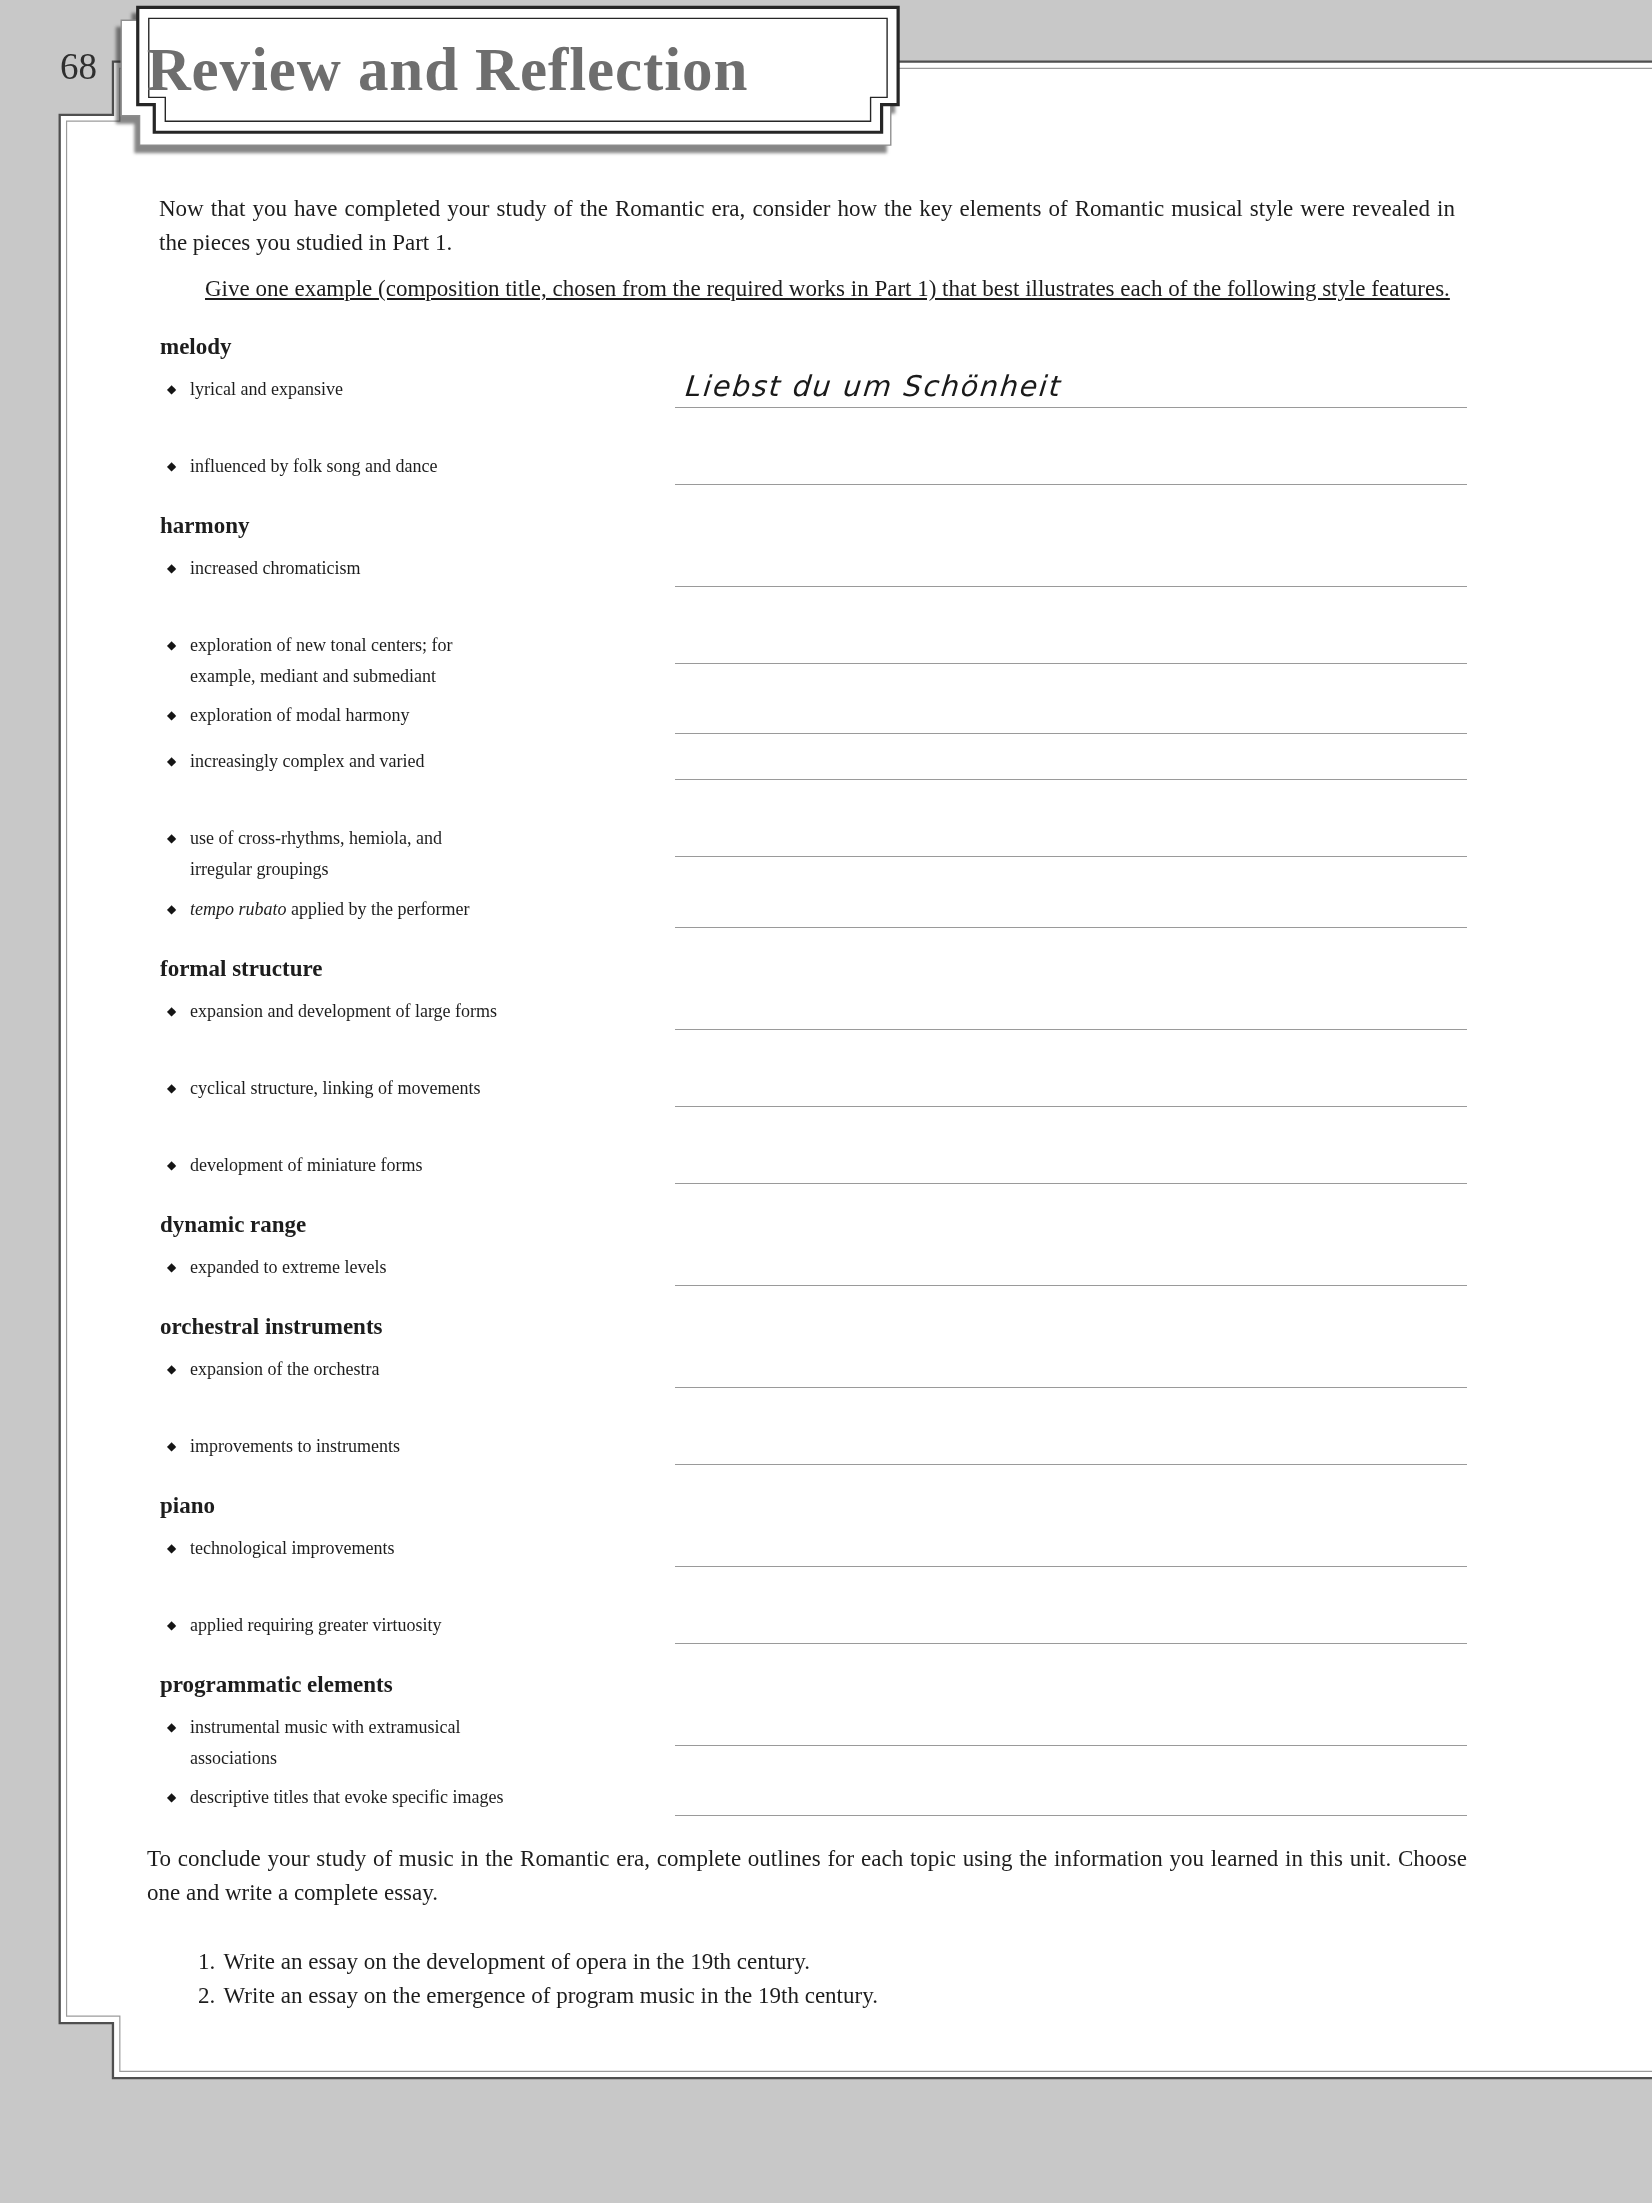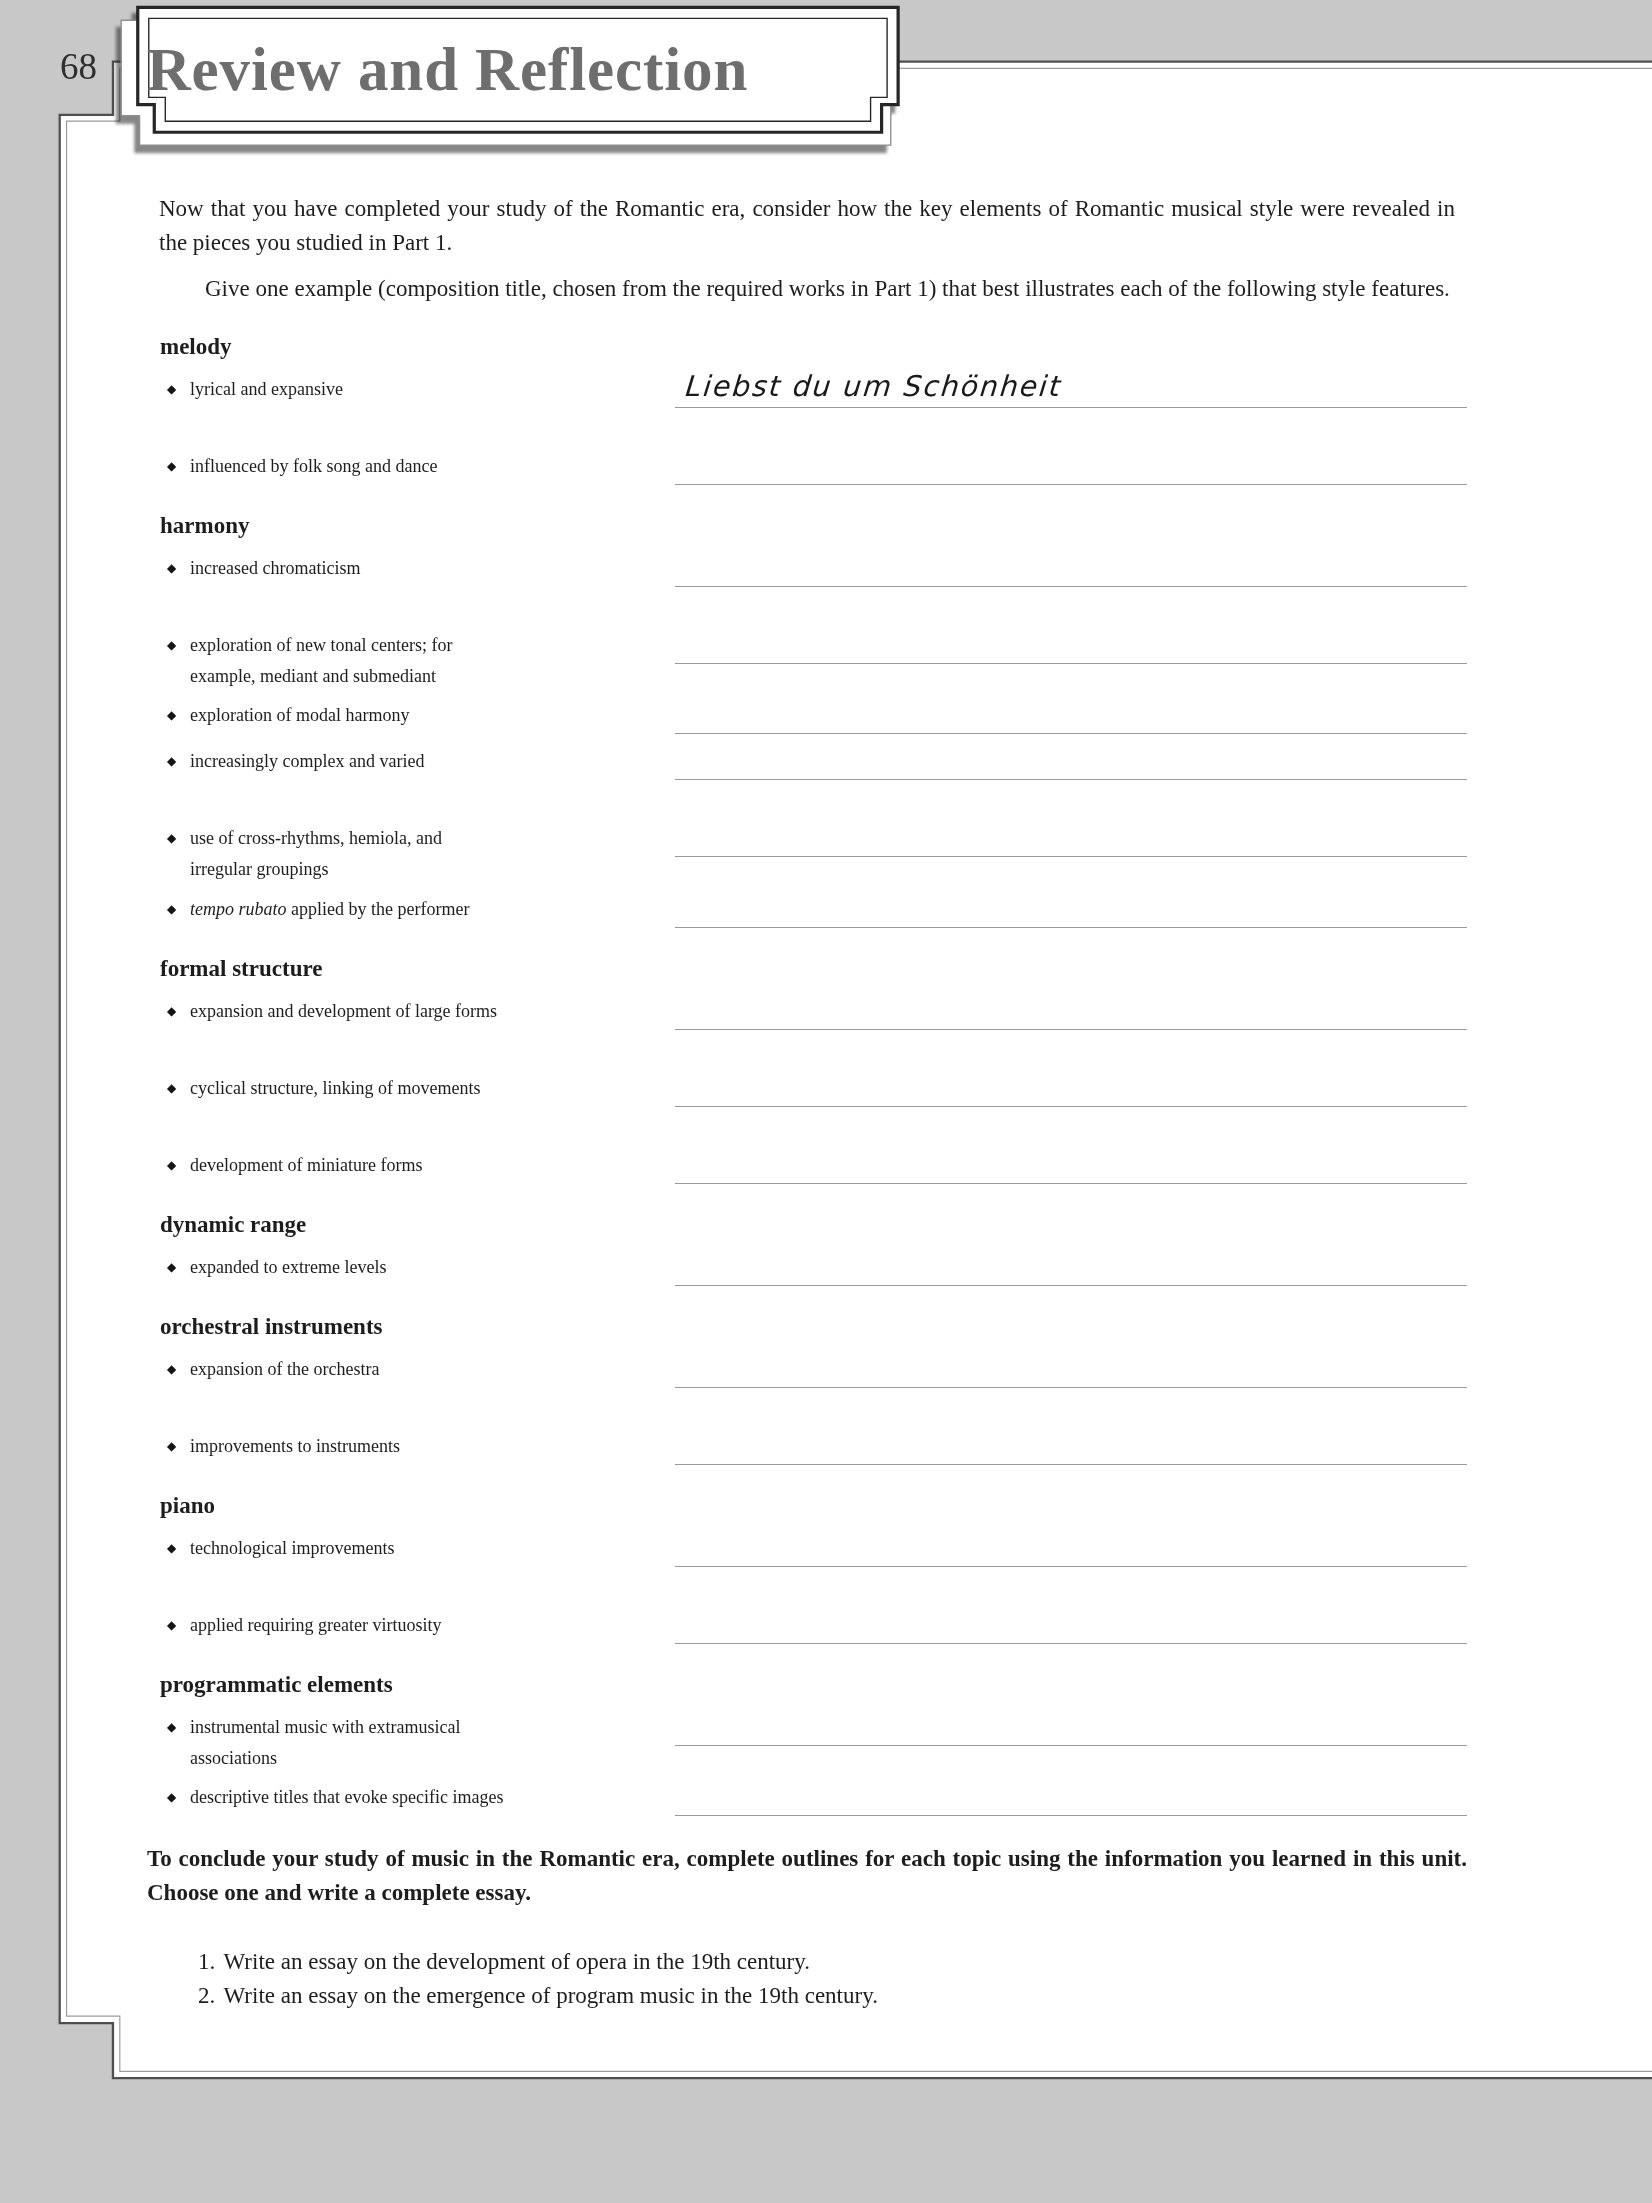--- a/index.html
+++ b/index.html
@@ -23,21 +23,21 @@
     display:flex;align-items:center;justify-content:center;
     font-size:61px;font-weight:bold;color:#6e6e6e;letter-spacing:0.9px;
     z-index:3;white-space:nowrap;
   }
 
   .content{
     position:absolute;left:147px;top:180px;width:1320px;z-index:2;
     font-size:23px;line-height:34px;
   }
   .intro p{margin:12px;text-align:justify;}
-  .intro p.indent{text-indent:46px;}
+  .intro p.indent{text-indent:46px;text-decoration:underline;}
 
   .sec-heading{
     font-weight:bold;margin:25px 0 0 13px;line-height:31px;font-size:23px;
   }
   .bullet-row{display:flex;margin-top:43px;}
   .bullet-row.first{margin-top:12px;}
   .bullet-row.after-two{margin-top:8.3px;}
   .bullet-cell{
     width:528px;box-sizing:border-box;padding-left:20px;
     display:flex;align-items:flex-start;flex-shrink:0;
@@ -50,21 +50,21 @@
   .bullet-label .it{font-style:italic;}
   .answer-line{
     flex:1;height:33px;border-bottom:1.8px solid #9a9a9a;position:relative;
   }
   .handwriting{
     position:absolute;left:9.2px;bottom:2.8px;white-space:nowrap;
     font-family:"DejaVu Sans", sans-serif;font-style:italic;
     font-size:28.5px;letter-spacing:1.8px;color:#1a1a1a;
     transform:skewX(-6deg);transform-origin:left bottom;
   }
-  .conclusion{margin:26px 0 0;text-align:justify;font-weight:bold;}
+  .conclusion{margin:26px 0 0;text-align:justify;}
   .prompts{margin-top:35px;}
   .prompt-row{display:flex;margin-left:51px;line-height:34px;}
   .prompt-num{margin-right:8.3px;flex-shrink:0;}
 </style>
 </head>
 <body>
 
 <svg id="frame-svg" width="1653" height="2204" viewBox="0 0 1800 2400">
 
   <path d="M123,67 H1806 V2263 H123 V2203 H65 V125 H123 Z" fill="#ffffff" stroke="#4f4f4f" stroke-width="2.5"></path>

